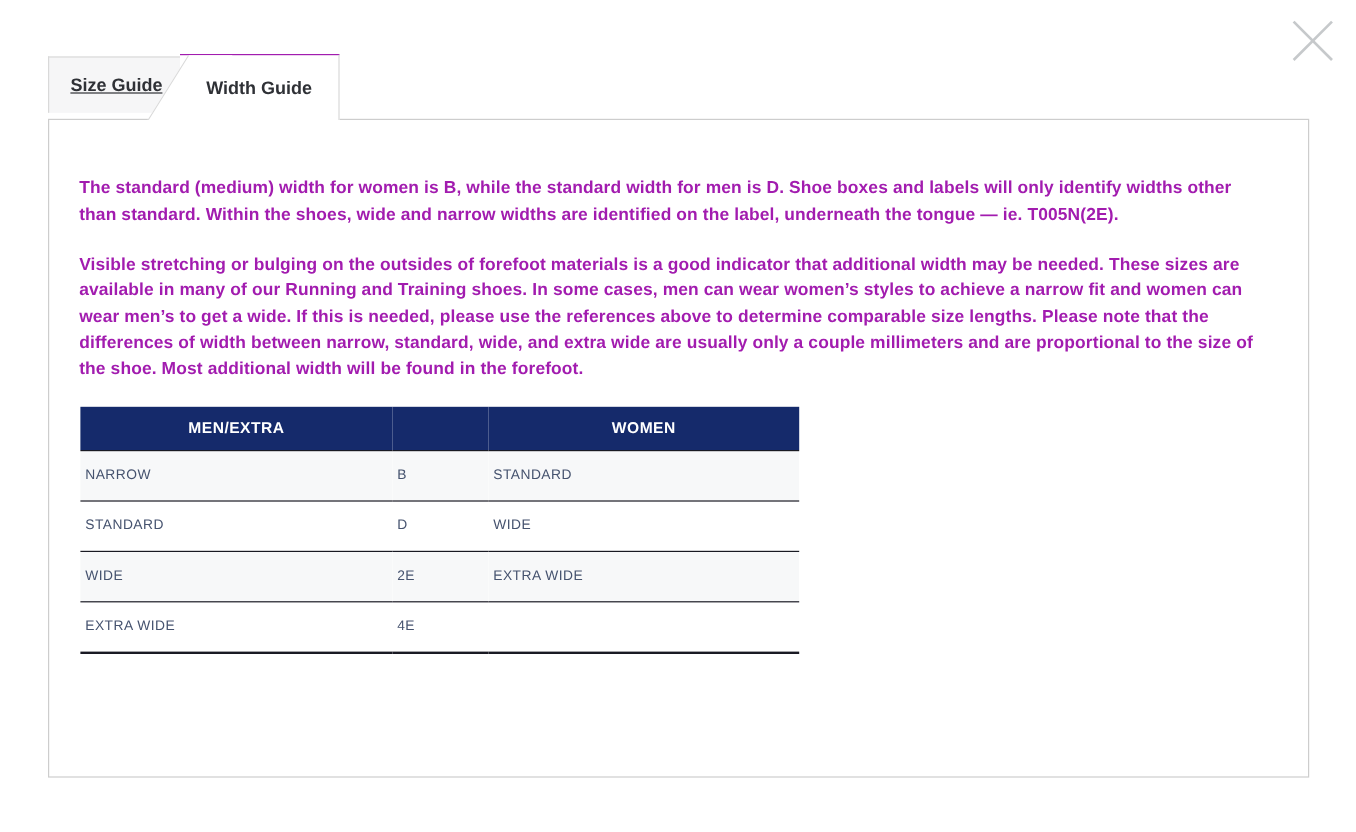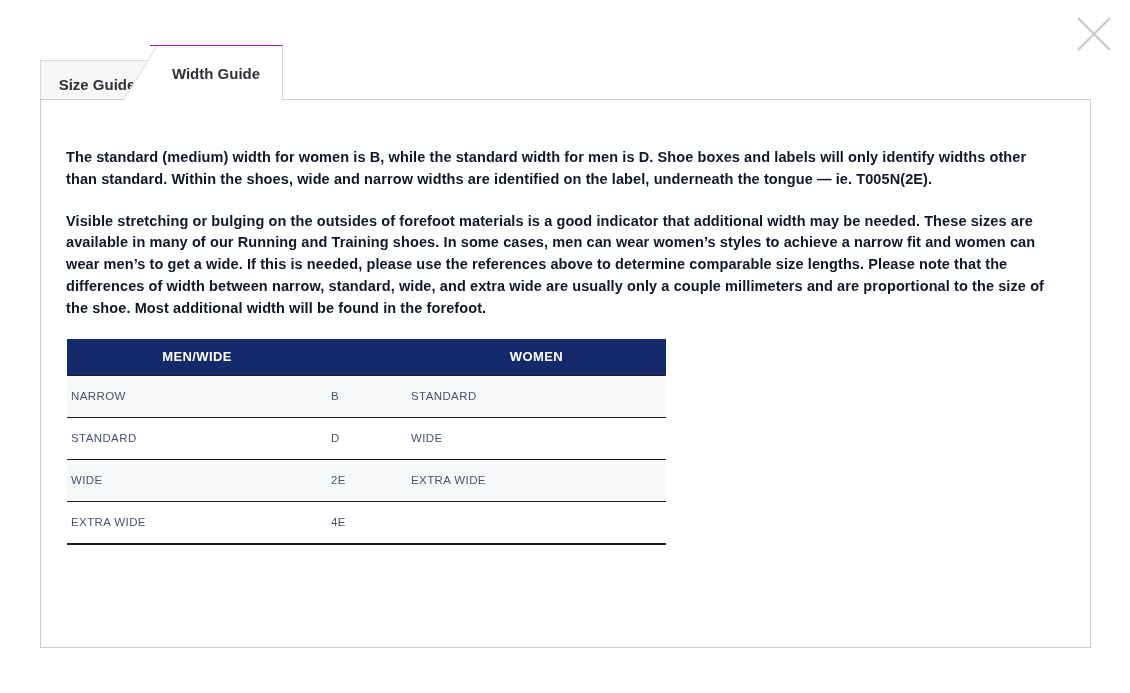--- a/index.html
+++ b/index.html
@@ -15,24 +15,25 @@
     background:transparent;border:none;cursor:pointer;padding:0;
     display:flex;align-items:center;justify-content:center;
   }
   
   .tab{
     position:absolute;box-sizing:border-box;
     display:flex;align-items:center;justify-content:center;
     font-size:15px;font-weight:700;color:#2f3136;cursor:pointer;
   }
   .tab-inactive{
-    left:40px;top:60px;width:113px;height:47px;
+    left:40px;top:47px;width:113px;height:47px;
     background:#f6f6f7;
     border-top:1px solid #d9d9d9;border-left:1px solid #d9d9d9;
     z-index:1;
+    text-decoration:underline;
   }
   .tab-active{
     left:150px;top:45px;width:133px;height:55px;
     background:#ffffff;
     border-top:1px solid #a21caf;border-right:1px solid #d9d9d9;
     z-index:3;
   }
   .tab-active::before{
     content:"";position:absolute;top:0;left:-27px;width:36px;height:100%;
     background:#ffffff;border-left:1px solid #d9d9d9;
@@ -41,21 +42,21 @@
   }
   .tab .tab-label{position:relative;z-index:2;}
   
   .panel{
     position:absolute;left:40px;top:99px;width:1051px;height:549px;
     box-sizing:border-box;border:1px solid #cdcdcd;background:#ffffff;
     z-index:2;
   }
   .panel-content{padding:47px 35px 0 25px;}
   .copy{
-    width:990px;color:#0f172a;font-size:14.5px;font-weight:600;
+    width:990px;color:#a21caf;font-size:14.5px;font-weight:600;
     line-height:21.8px;letter-spacing:0.1px;
   }
   .copy-block1{margin:0 0 20px 0;}
   .copy-block2{margin:0;}
   
   .width-table{
     border-collapse:collapse;margin:19px 0 0 1px;width:599px;
     border-bottom:2px solid #191a23;table-layout:fixed;
   }
   .width-table th{
@@ -98,21 +99,21 @@
     </div>
 
     <table class="width-table">
       <colgroup>
         <col style="width:260px">
         <col style="width:80px">
         <col style="width:259px">
       </colgroup>
       <thead>
         <tr>
-          <th>MEN/WIDE</th>
+          <th>MEN/EXTRA</th>
           <th></th>
           <th>WOMEN</th>
         </tr>
       </thead>
       <tbody>
         <tr>
           <td>NARROW</td>
           <td>B</td>
           <td>STANDARD</td>
         </tr>

